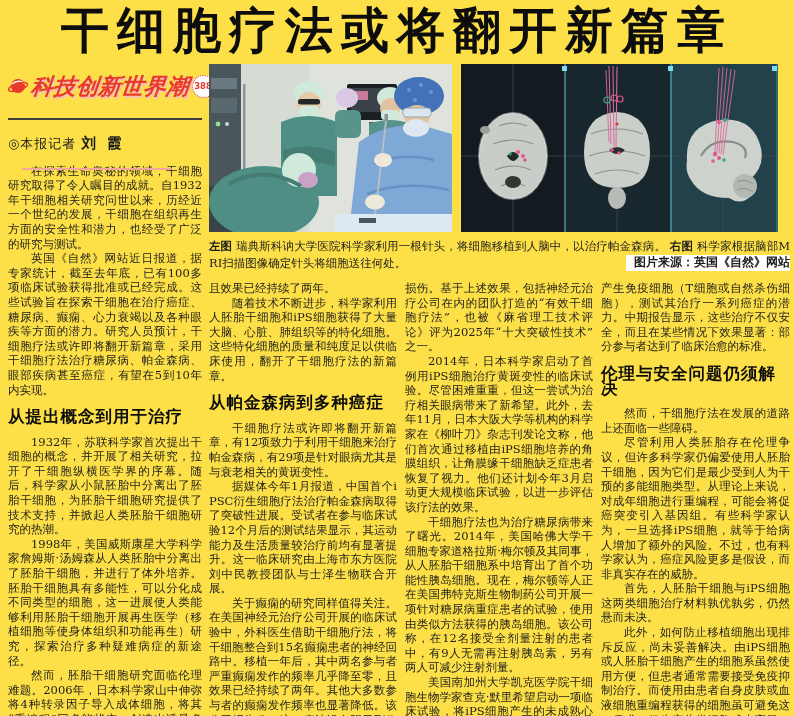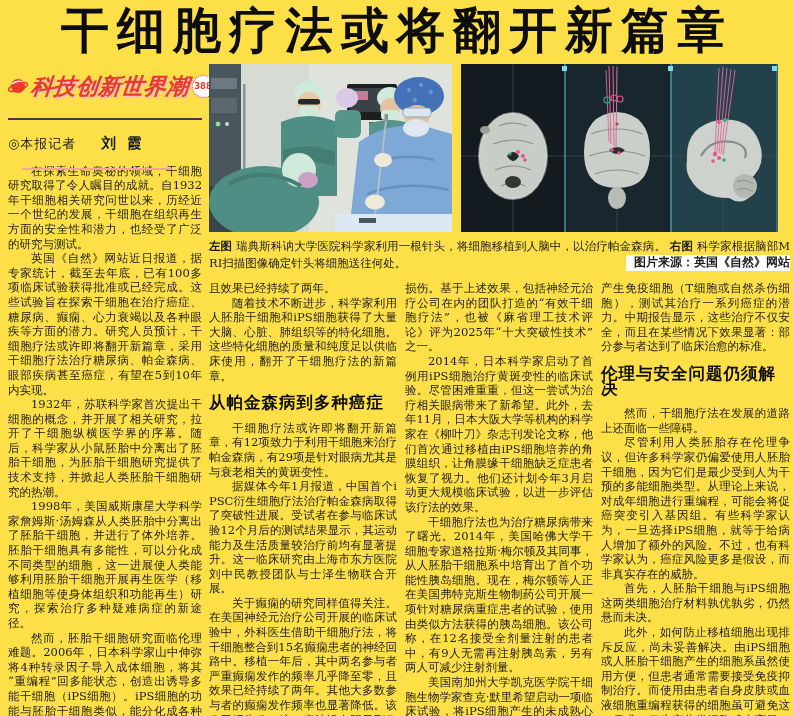--- a/index.html
+++ b/index.html
@@ -31,21 +31,21 @@
   .logo-underline{position:absolute;left:14px;top:104px;width:150px;height:2px;
     background:#f2a79e;border-radius:2px;}
   .logo-badge{
     width:21px;height:21px;border:1.4px dotted #e8392a;border-radius:50%;
     color:#e8392a;font-family:"DejaVu Sans","Liberation Sans",sans-serif;
     font-size:8.5px;font-weight:700;display:flex;align-items:center;justify-content:center;
     flex:0 0 auto;background:#fff;
   }
   .kicker-rule{height:0;border-bottom:2px solid #3d3d3d;margin:10px 0 0 0;}
   .byline{margin:16px 0 12px 0;font-size:13px;letter-spacing:1px;}
-  .byline .author{font-weight:700;font-size:14.5px;letter-spacing:3px;margin-left:20px;}
+  .byline .author{font-weight:700;font-size:14.5px;letter-spacing:3px;}
   .sec-head{
     font-family:"DejaVu Sans","Liberation Sans",sans-serif;
     font-size:16.5px;font-weight:700;text-align:left;color:#0d0d0d;
     margin:13px 0 10px 0;text-indent:0 !important;letter-spacing:1px;
   }
   
   .photo{position:absolute;top:64px;overflow:hidden;background:#ccc;}
   .photo svg{display:block;}
   .photo-left{left:209px;width:243px;height:168px;}
   .photo-right{left:461px;width:317px;height:168px;}
@@ -85,20 +85,21 @@
       <span class="logo-badge">388</span>
     </div>
     <div class="logo-underline"></div>
     <div class="kicker-rule"></div>
     <div class="byline">
       <span>◎</span><span>本报记者</span>
       <span class="author">刘 霞</span>
     </div>
     <p>在探索生命奥秘的领域，干细胞研究取得了令人瞩目的成就。自1932年干细胞相关研究问世以来，历经近一个世纪的发展，干细胞在组织再生方面的安全性和潜力，也经受了广泛的研究与测试。</p>
     <p>英国《自然》网站近日报道，据专家统计，截至去年底，已有100多项临床试验获得批准或已经完成。这些试验旨在探索干细胞在治疗癌症、糖尿病、癫痫、心力衰竭以及各种眼疾等方面的潜力。研究人员预计，干细胞疗法或许即将翻开新篇章，采用干细胞疗法治疗糖尿病、帕金森病、眼部疾病甚至癌症，有望在5到10年内实现。</p>
+    <div class="sec-head">从提出概念到用于治疗</div>
     <p>1932年，苏联科学家首次提出干细胞的概念，并开展了相关研究，拉开了干细胞纵横医学界的序幕。随后，科学家从小鼠胚胎中分离出了胚胎干细胞，为胚胎干细胞研究提供了技术支持，并掀起人类胚胎干细胞研究的热潮。</p>
     <p>1998年，美国威斯康星大学科学家詹姆斯·汤姆森从人类胚胎中分离出了胚胎干细胞，并进行了体外培养。胚胎干细胞具有多能性，可以分化成不同类型的细胞，这一进展使人类能够利用胚胎干细胞开展再生医学（移植细胞等使身体组织和功能再生）研究，探索治疗多种疑难病症的新途径。</p>
     <p>然而，胚胎干细胞研究面临伦理难题。2006年，日本科学家山中伸弥将4种转录因子导入成体细胞，将其“重编程”回多能状态，创造出诱导多能干细胞（iPS细胞）。iPS细胞的功能与胚胎干细胞类似，能分化成各种组织和器官。iPS细胞的诞生不仅解决了胚胎干细胞的问题，还为个性化医疗与疾病模</p>
   </div>
 
   <div class="photo photo-left">
     <svg width="243" height="168" viewBox="0 0 243 168">
       <rect width="243" height="168" fill="#d6dbd4"></rect>
       <rect x="100" y="0" width="143" height="168" fill="#e0e3dc"></rect>
 

